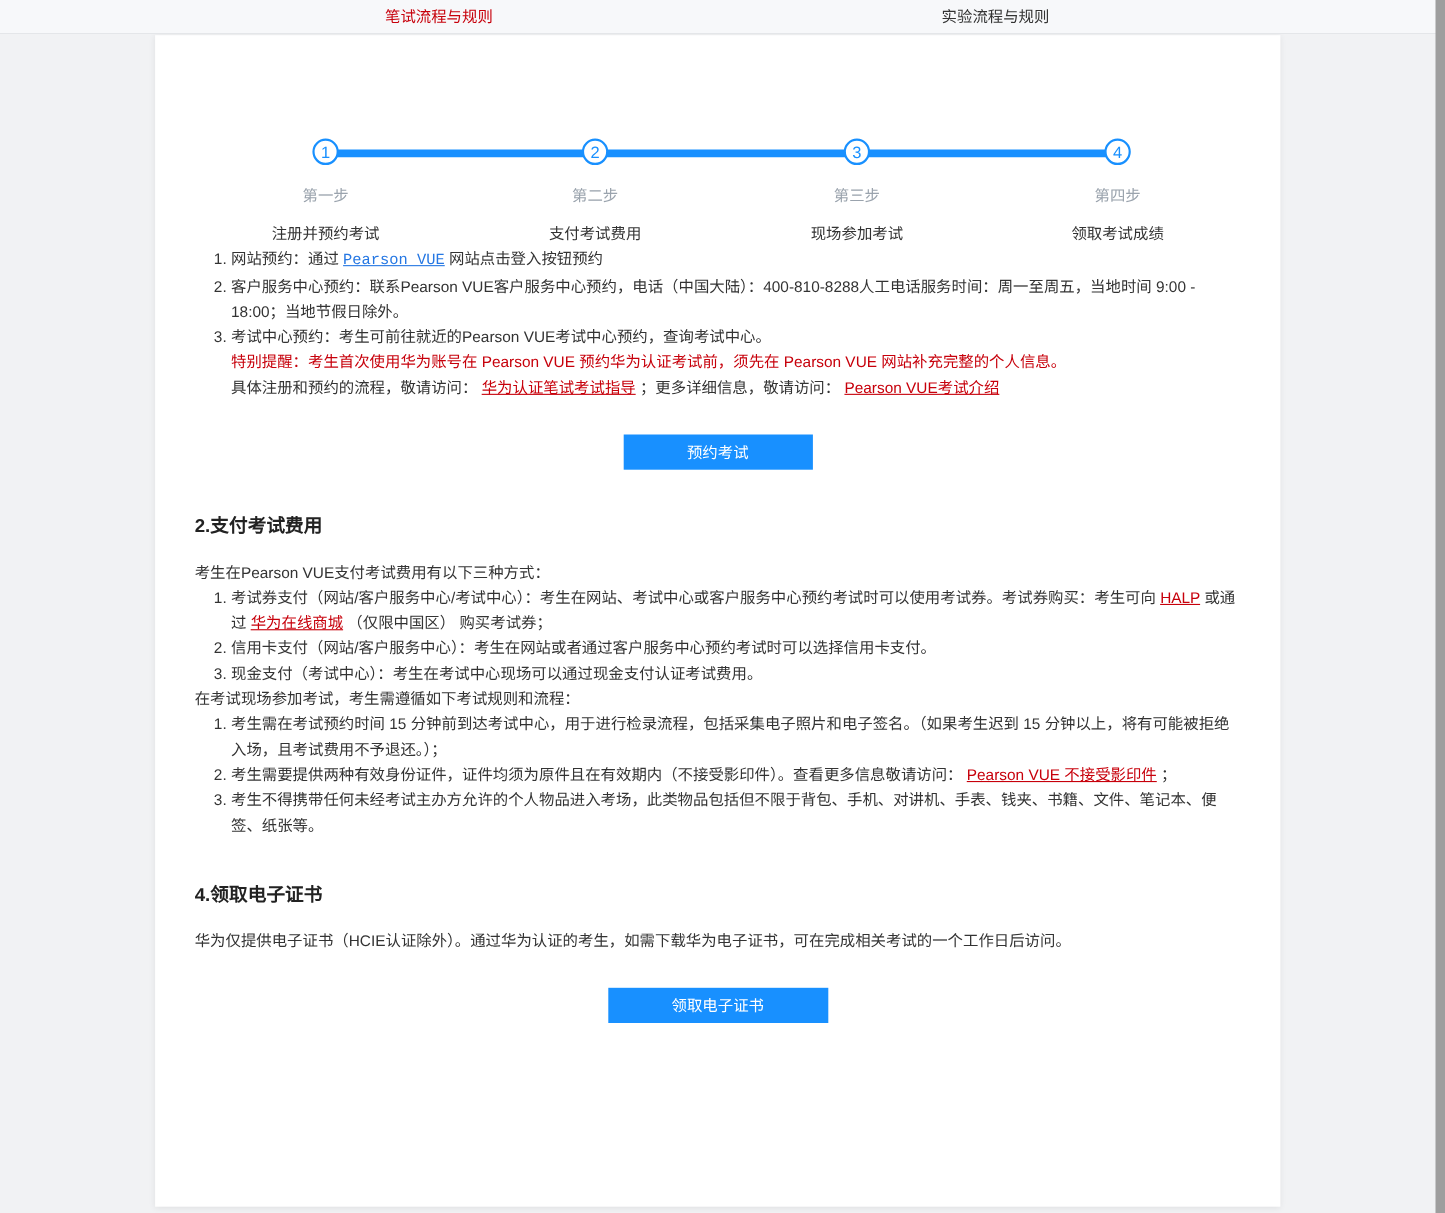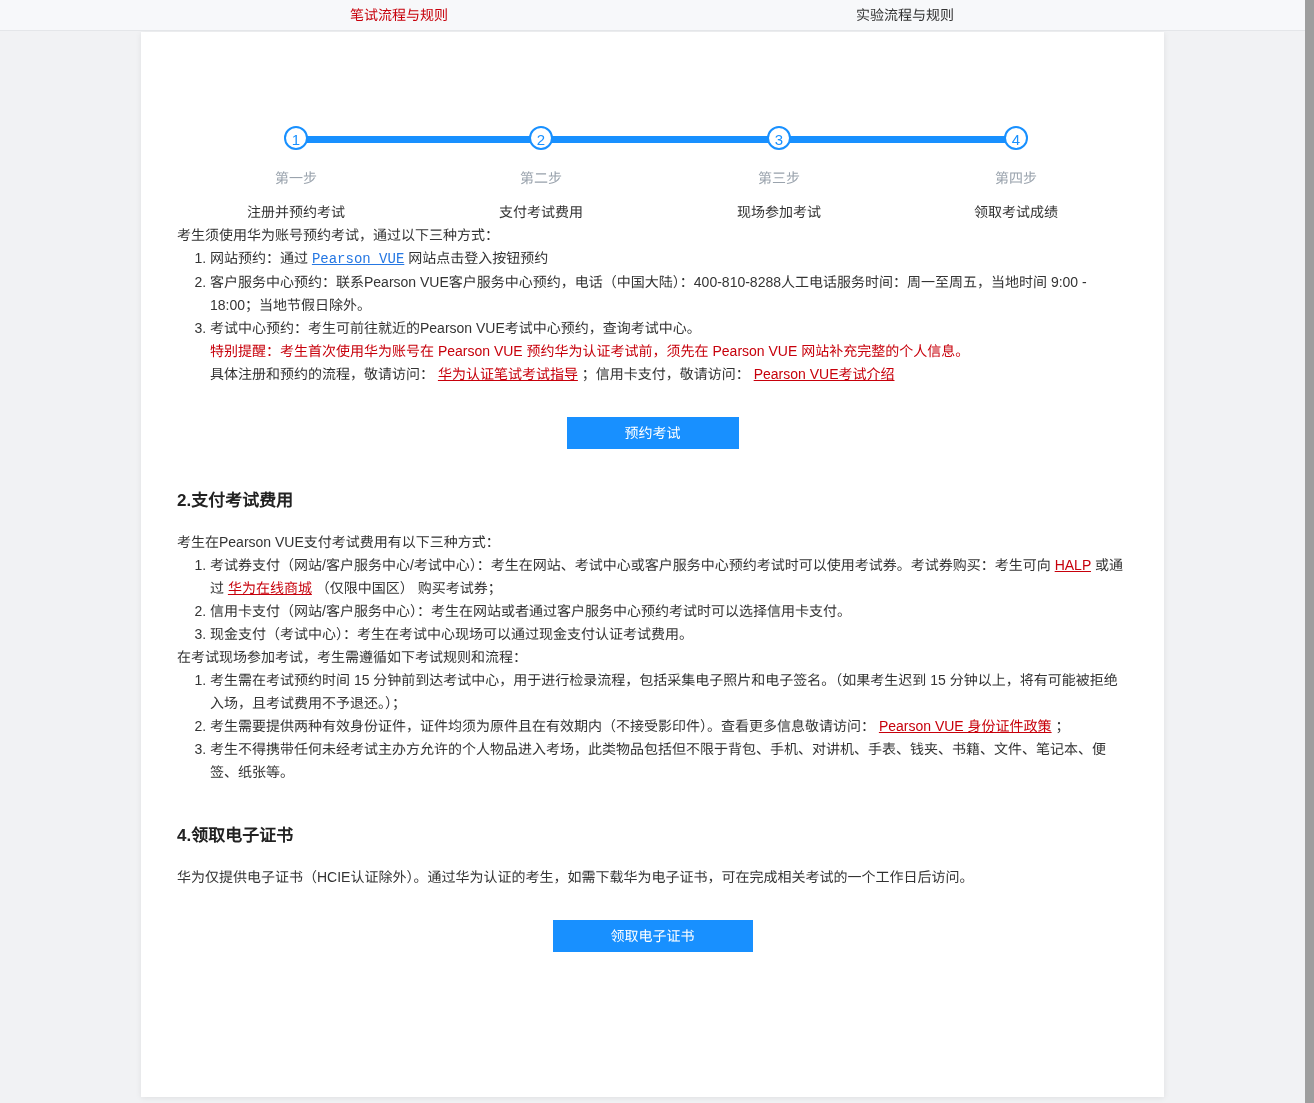--- a/index.html
+++ b/index.html
@@ -106,44 +106,43 @@
     <div class="step step-4">
       <div class="step-circle">4</div>
       <div class="step-sub">第四步</div>
       <div class="step-label">领取考试成绩</div>
     </div>
   </div>
 
   <div class="content">
 
     <section class="section">
-      <p class="intro"><span>考生须使用华为账号预约考试，通过以下三种方式：</span></p>
       <ol>
           <li><span>网站预约：通过 </span><a class="lnk-blue">Pearson VUE</a><span> 网站点击登入按钮预约</span></li>
           <li><span>客户服务中心预约：联系Pearson VUE客户服务中心预约，电话（中国大陆）：400-810-8288人工电话服务时间：周一至周五，当地时间 9:00 - 18:00；当地节假日除外。</span></li>
-          <li><span>考试中心预约：考生可前往就近的Pearson VUE考试中心预约，查询考试中心。</span><br><span class="txt-red">特别提醒：考生首次使用华为账号在 Pearson VUE 预约华为认证考试前，须先在 Pearson VUE 网站补充完整的个人信息。</span><br><span>具体注册和预约的流程，敬请访问： </span><a class="lnk-red">华为认证笔试考试指导</a><span> ；信用卡支付，敬请访问： </span><a class="lnk-red">Pearson VUE考试介绍</a></li>
+          <li><span>考试中心预约：考生可前往就近的Pearson VUE考试中心预约，查询考试中心。</span><br><span class="txt-red">特别提醒：考生首次使用华为账号在 Pearson VUE 预约华为认证考试前，须先在 Pearson VUE 网站补充完整的个人信息。</span><br><span>具体注册和预约的流程，敬请访问： </span><a class="lnk-red">华为认证笔试考试指导</a><span> ；更多详细信息，敬请访问： </span><a class="lnk-red">Pearson VUE考试介绍</a></li>
         </ol>
       <button class="action-btn">预约考试</button>
     </section>
 
     <section class="section">
       <h2>2.支付考试费用</h2>
       <p class="intro"><span>考生在Pearson VUE支付考试费用有以下三种方式：</span></p>
       <ol>
           <li><span>考试券支付（网站/客户服务中心/考试中心）：考生在网站、考试中心或客户服务中心预约考试时可以使用考试券。考试券购买：考生可向 </span><a class="lnk-red">HALP</a><span> 或通过 </span><a class="lnk-red">华为在线商城</a><span> （仅限中国区） 购买考试券；</span></li>
           <li><span>信用卡支付（网站/客户服务中心）：考生在网站或者通过客户服务中心预约考试时可以选择信用卡支付。</span></li>
           <li><span>现金支付（考试中心）：考生在考试中心现场可以通过现金支付认证考试费用。</span></li>
         </ol>
     </section>
 
     <section class="section">
       <p class="intro"><span>在考试现场参加考试，考生需遵循如下考试规则和流程：</span></p>
       <ol>
           <li><span>考生需在考试预约时间 15 分钟前到达考试中心，用于进行检录流程，包括采集电子照片和电子签名。（如果考生迟到 15 分钟以上，将有可能被拒绝入场，且考试费用不予退还。）；</span></li>
-          <li><span>考生需要提供两种有效身份证件，证件均须为原件且在有效期内（不接受影印件）。查看更多信息敬请访问： </span><a class="lnk-red">Pearson VUE 身份证件政策</a><span> ；</span></li>
+          <li><span>考生需要提供两种有效身份证件，证件均须为原件且在有效期内（不接受影印件）。查看更多信息敬请访问： </span><a class="lnk-red">Pearson VUE 不接受影印件</a><span> ；</span></li>
           <li><span>考生不得携带任何未经考试主办方允许的个人物品进入考场，此类物品包括但不限于背包、手机、对讲机、手表、钱夹、书籍、文件、笔记本、便签、纸张等。</span></li>
         </ol>
     </section>
 
     <section class="section">
       <h2>4.领取电子证书</h2>
       <p class="intro"><span>华为仅提供电子证书（HCIE认证除外）。通过华为认证的考生，如需下载华为电子证书，可在完成相关考试的一个工作日后访问。</span></p>
       <button class="action-btn wide">领取电子证书</button>
     </section>
 

